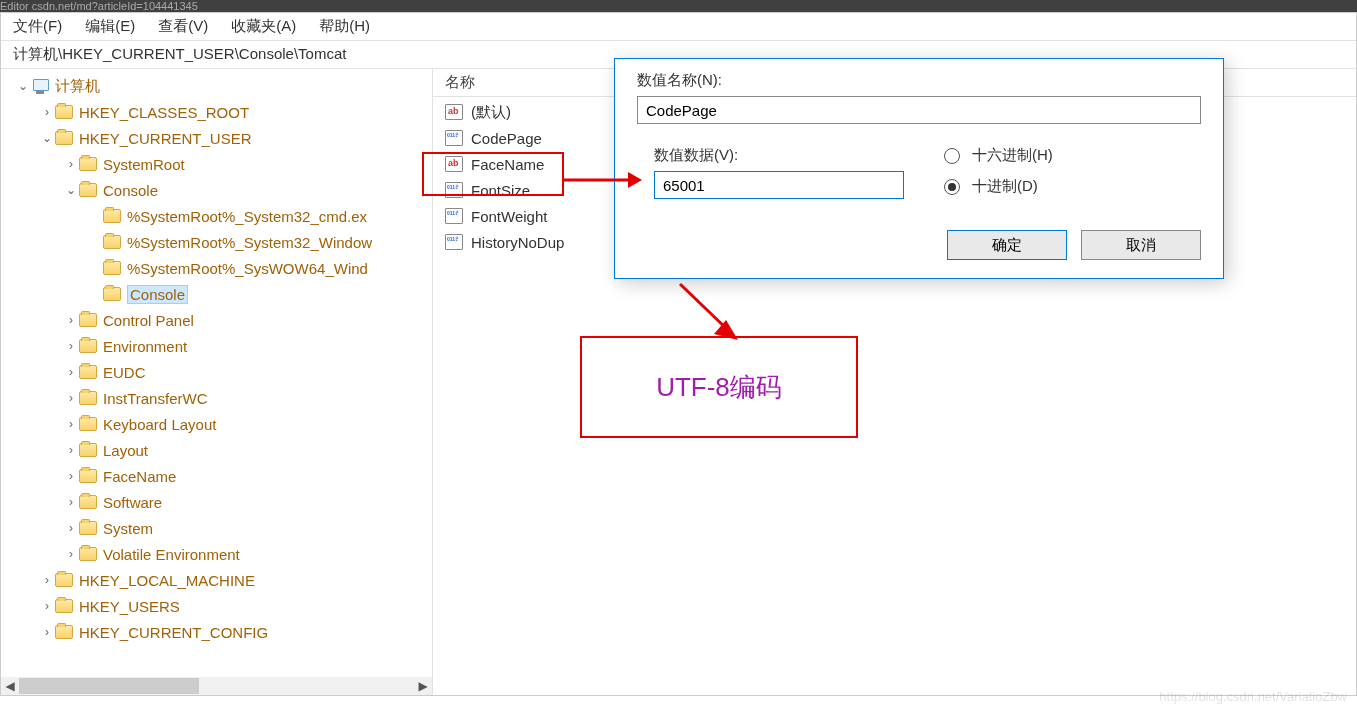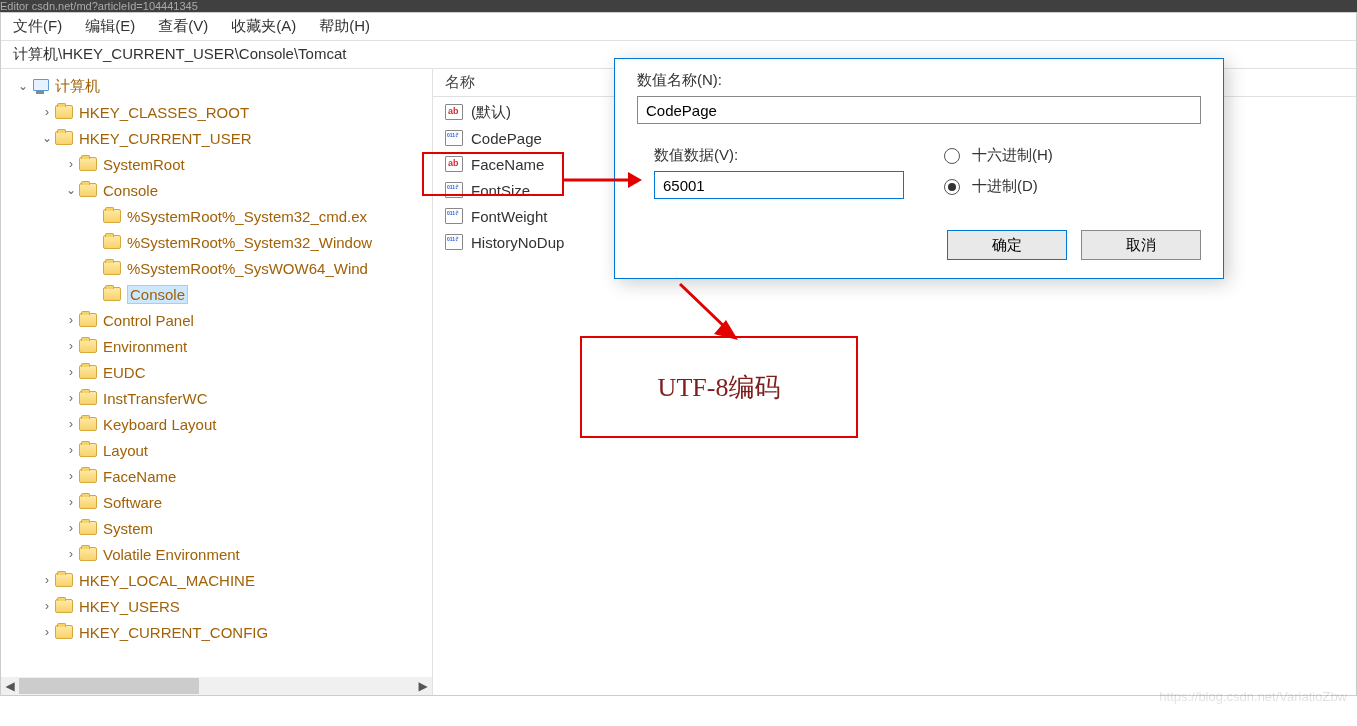--- a/index.html
+++ b/index.html
@@ -291,23 +291,22 @@
   position: absolute;
   top: 336px;
   left: 580px;
   width: 278px;
   height: 102px;
   border: 2px solid #e30000;
   display: flex;
   align-items: center;
   justify-content: center;
   font-size: 26px;
-  color: #7f1d1d;
+  color: #a21caf;
   pointer-events: none;
-  font-family: Liberation Serif, serif;
 }
 .arrow {
   position: absolute;
   pointer-events: none;
 }
 .watermark {
   position: absolute;
   right: 10px;
   bottom: 22px;
   font-size: 13px;

